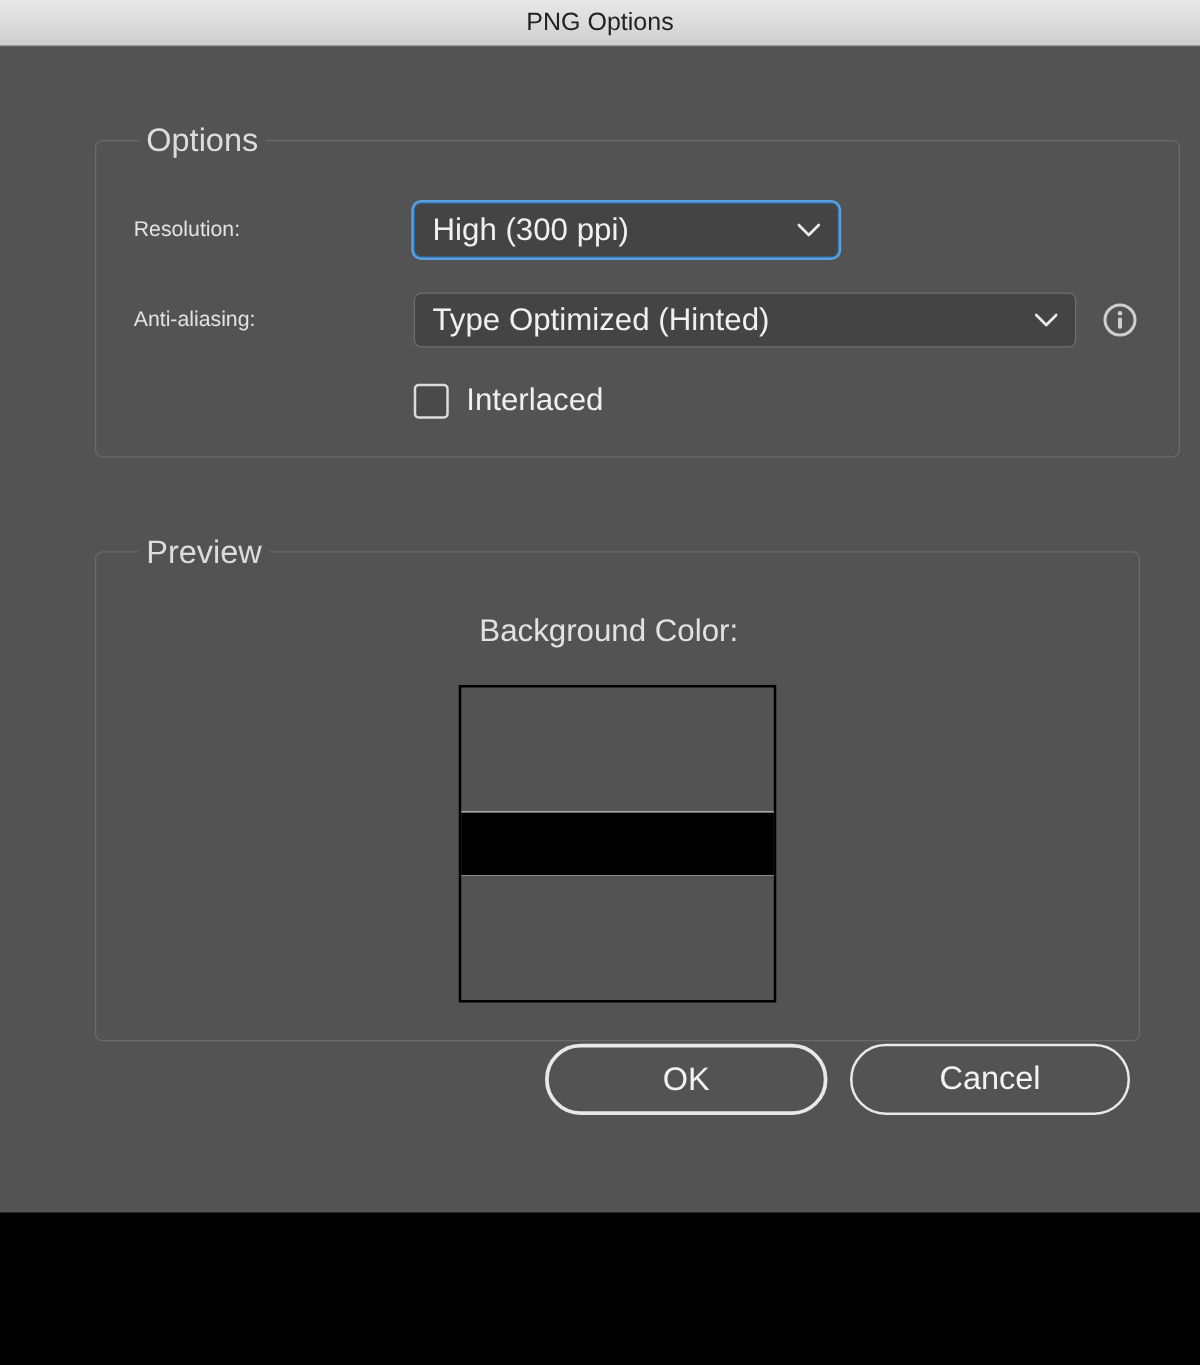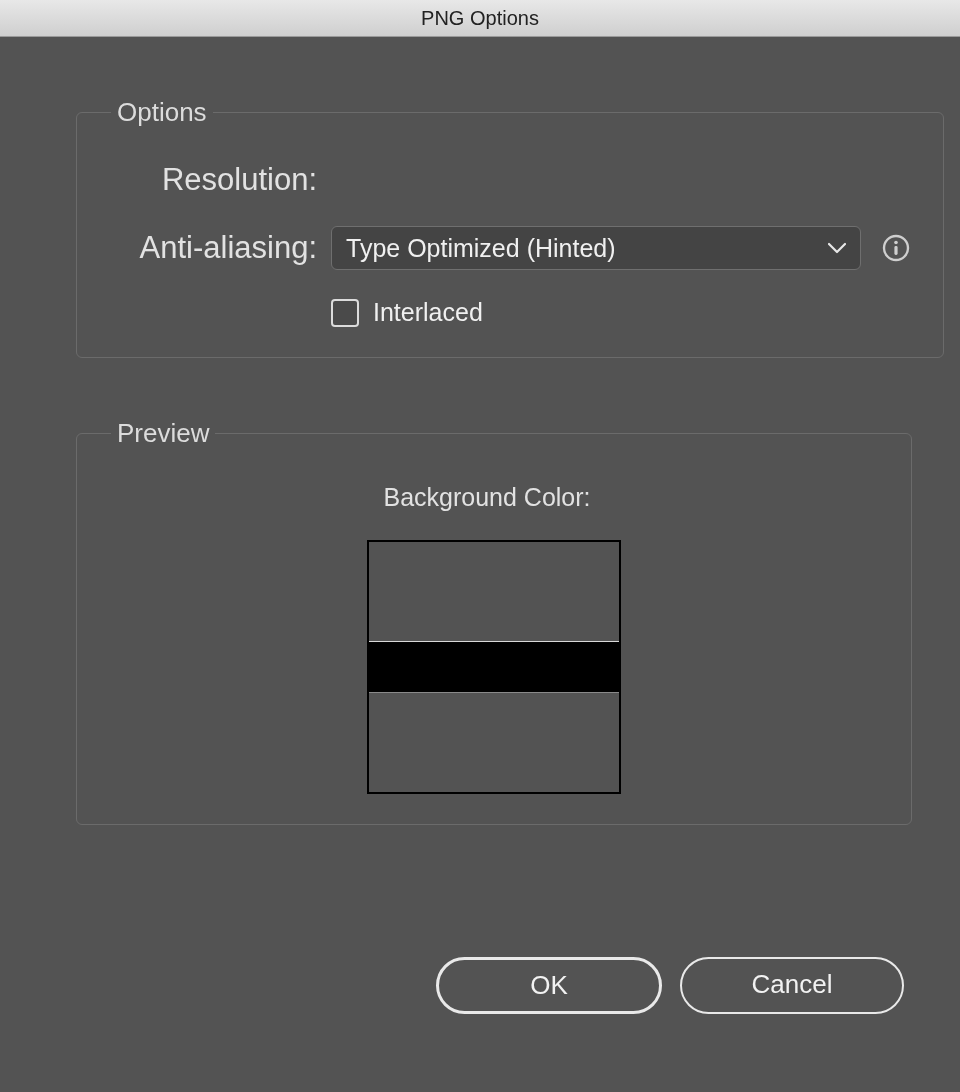--- a/index.html
+++ b/index.html
@@ -6,21 +6,21 @@
     margin: 0;
     padding: 0;
     width: 960px;
     height: 1092px;
     font-family: -apple-system, "Helvetica Neue", Arial, sans-serif;
     background: #000;
     overflow: hidden;
   }
   .dialog {
     width: 960px;
-    height: 1092px;
+    height: 970px;
     background: #535353;
     position: relative;
   }
   .titlebar {
     height: 36px;
     background: linear-gradient(#e8e8e8, #cfcfcf);
     border-bottom: 1px solid #9a9a9a;
     text-align: center;
     line-height: 36px;
     font-size: 20px;
@@ -46,22 +46,22 @@
     margin-left: 4px;
   }
   .row {
     display: flex;
     align-items: center;
     margin-bottom: 28px;
   }
   .row:last-child { margin-bottom: 0; }
   .label-col {
     width: 210px;
-    text-align: right;
-    font-size: 31px;
+    text-align: left;
+    font-size: 17px;
     color: #e2e2e2;
     padding-right: 14px;
     flex: 0 0 auto;
   }
   .select {
     background: #444444;
     border: 1px solid #6f6f6f;
     border-radius: 6px;
     color: #f0f0f0;
     font-size: 25px;
@@ -153,20 +153,28 @@
     <span>PNG Options</span>
   </div>
 
   <div class="body">
 
     <fieldset>
       <legend>Options</legend>
 
       <div class="row">
         <div class="label-col">Resolution:</div>
+        <div class="select sel-resolution focused">
+          <span>High (300 ppi)</span>
+          <span class="chevron">
+            <svg width="18" height="12" viewBox="0 0 18 12">
+                <path d="M1 2 L9 10 L17 2" stroke="#e8e8e8" stroke-width="2.2" fill="none" stroke-linecap="round" stroke-linejoin="round"></path>
+              </svg>
+          </span>
+        </div>
       </div>
 
       <div class="row">
         <div class="label-col">Anti-aliasing:</div>
         <div class="select sel-aa">
           <span>Type Optimized (Hinted)</span>
           <span class="chevron">
             <svg width="18" height="12" viewBox="0 0 18 12">
                 <path d="M1 2 L9 10 L17 2" stroke="#e8e8e8" stroke-width="2.2" fill="none" stroke-linecap="round" stroke-linejoin="round"></path>
               </svg>

